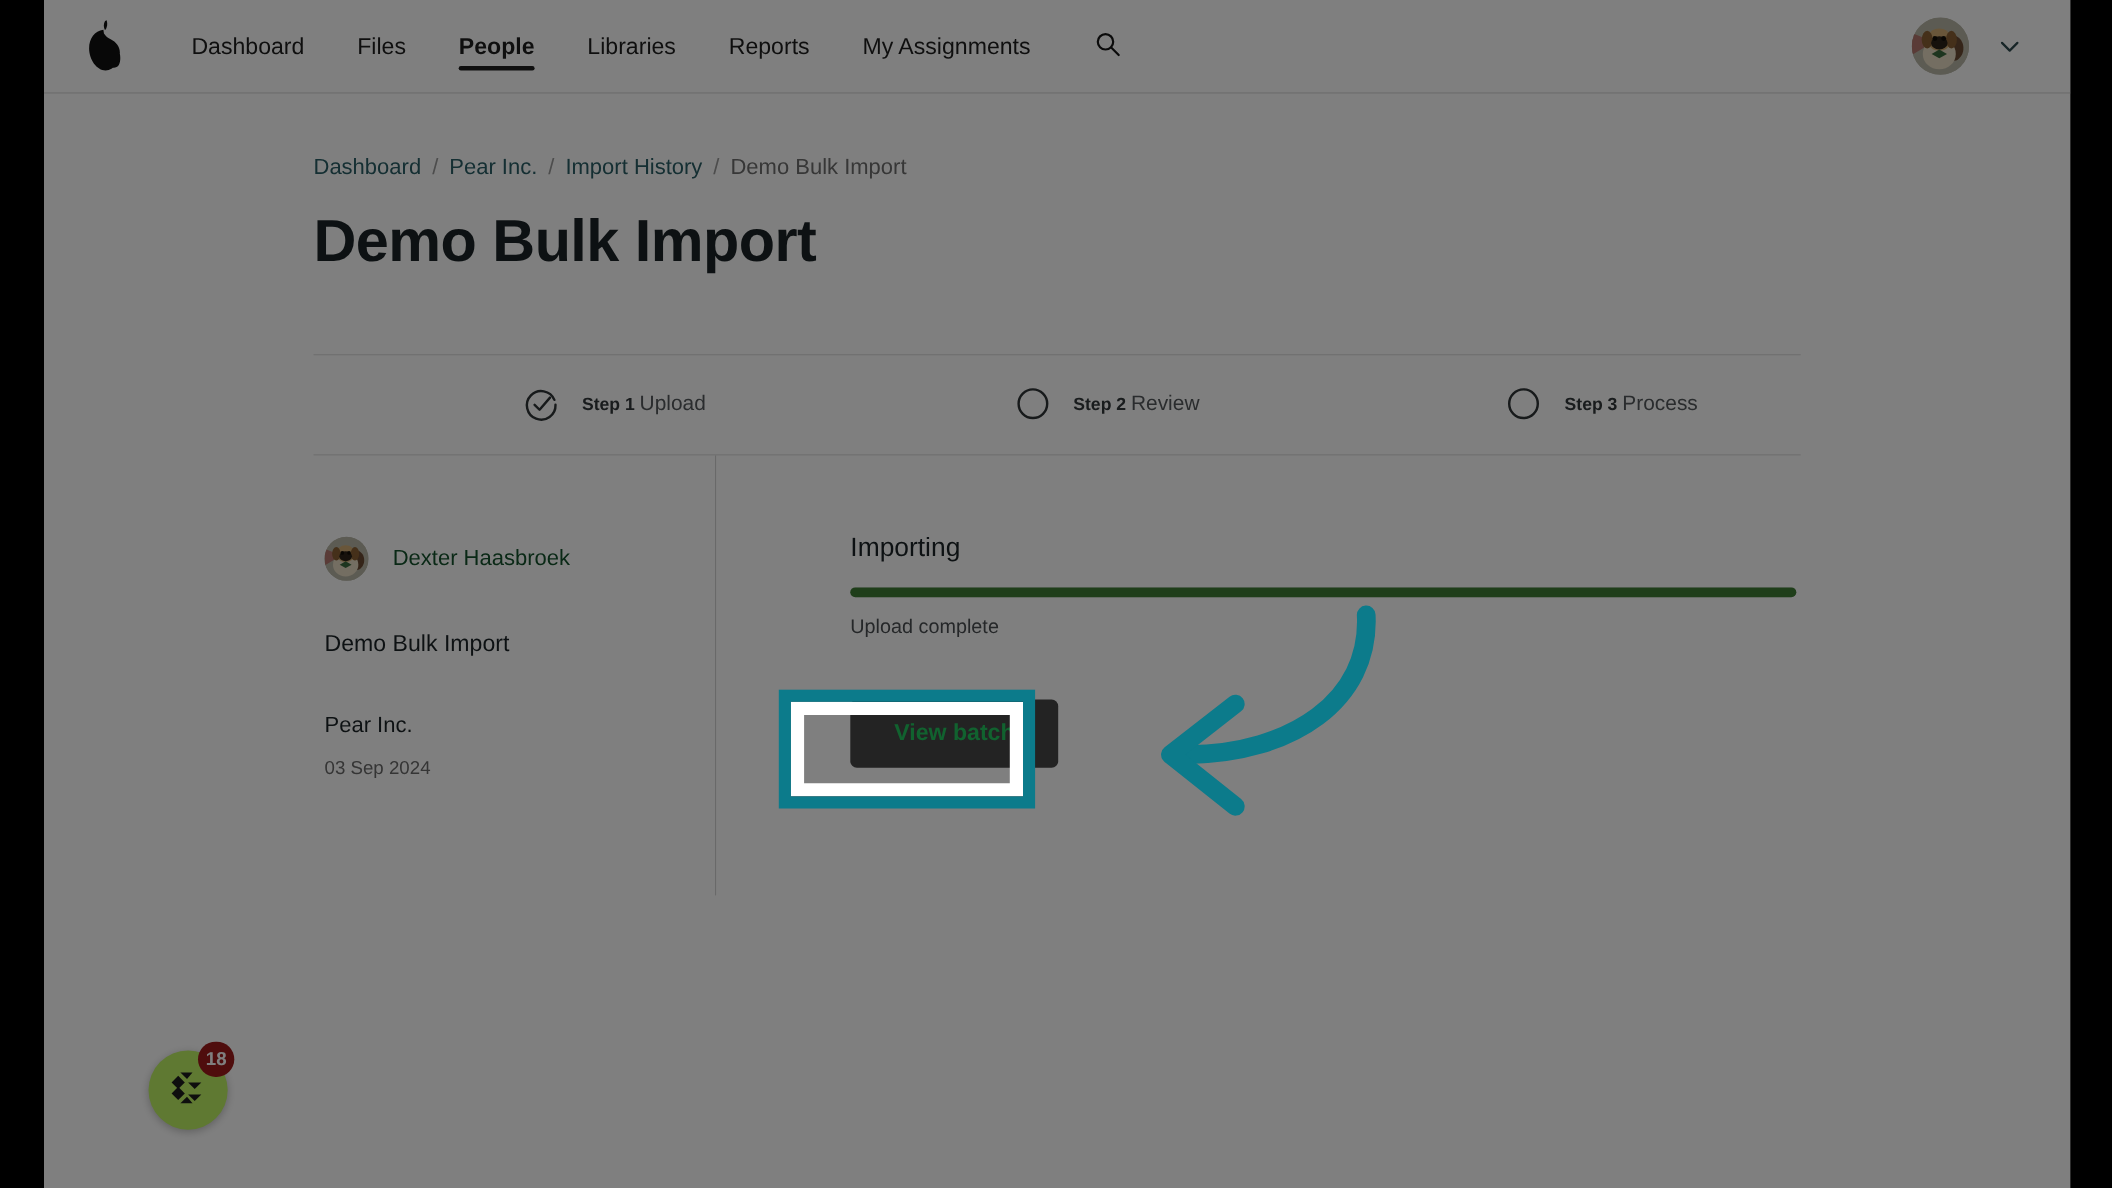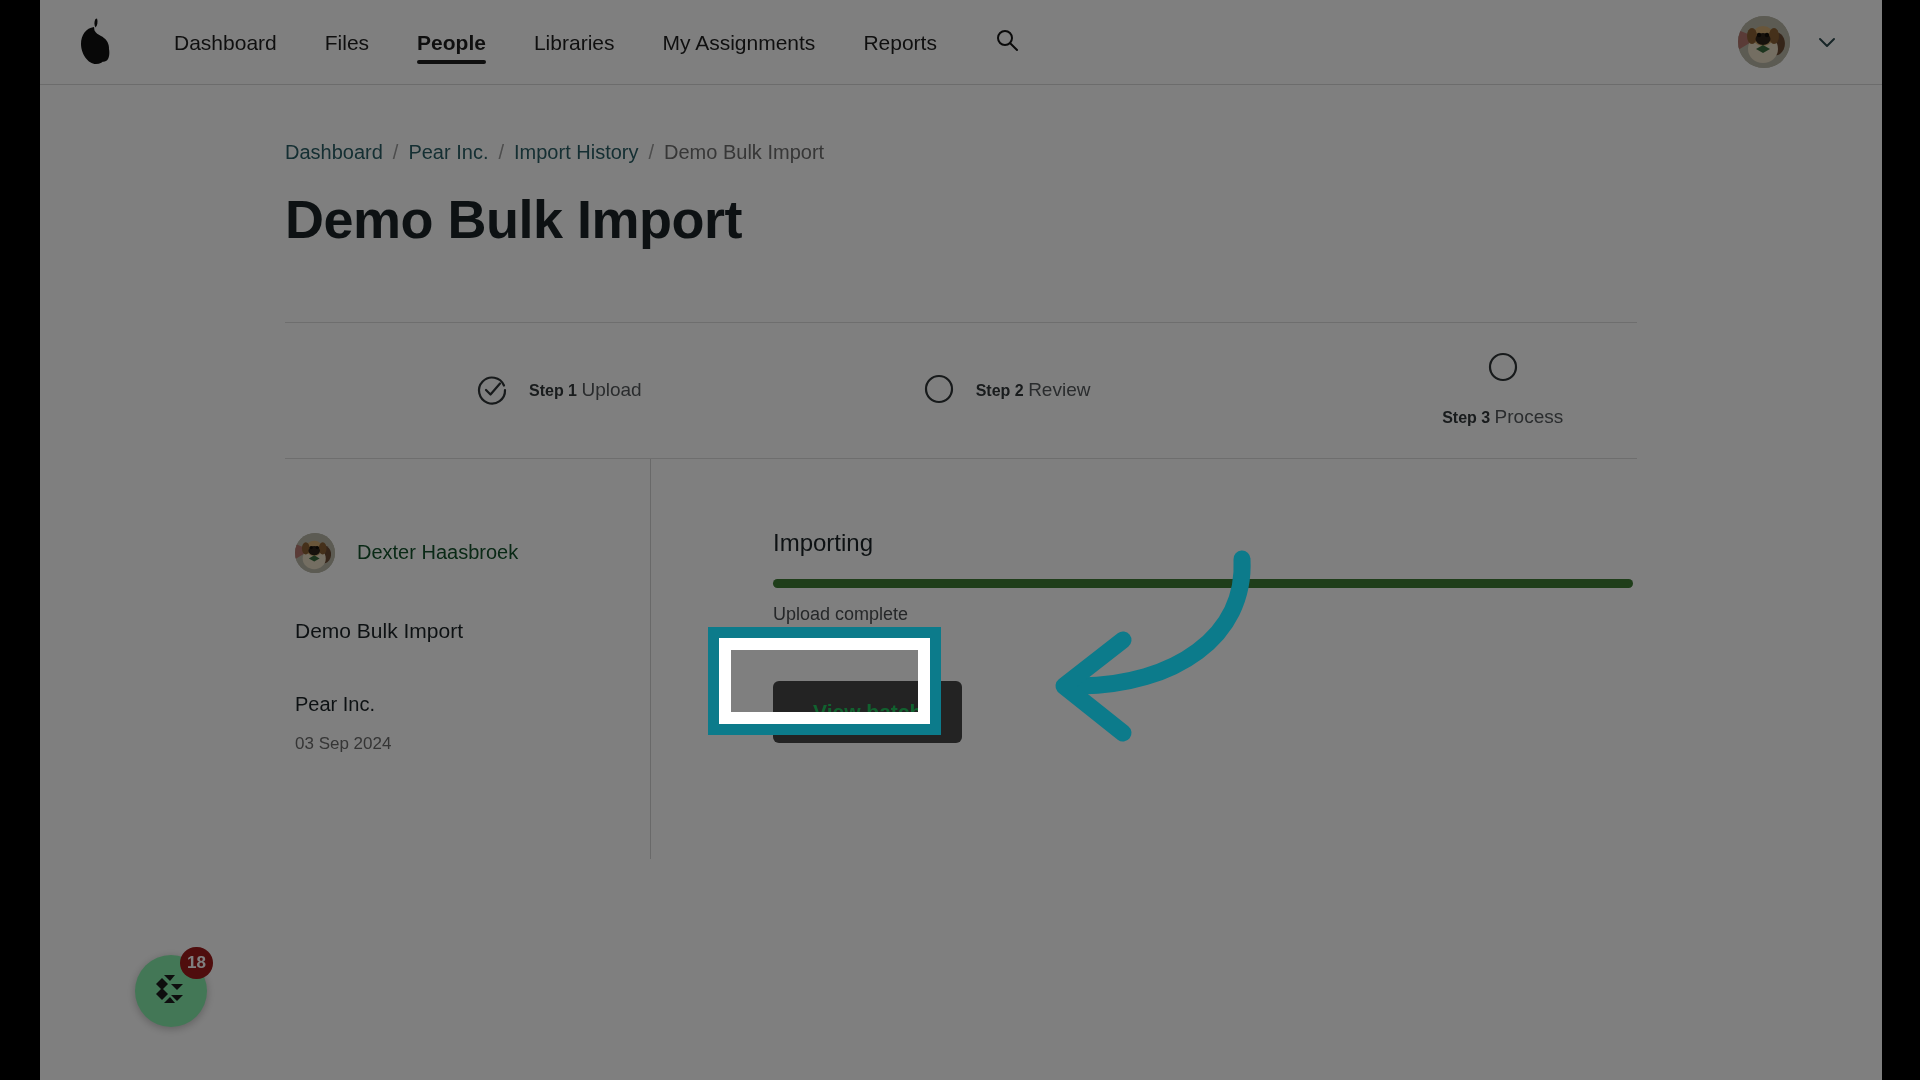--- a/index.html
+++ b/index.html
@@ -79,21 +79,21 @@
   .stepper {
     margin:72px 245px 0 245px;
     border-top:1px solid #dcdcdc; border-bottom:1px solid #dcdcdc;
     display:flex;
   }
   .step {
     flex:1; display:flex; align-items:center; gap:20px;
     padding:28px 0 28px 190px; position:relative;
   }
   .step:nth-child(2) { padding-left:178px; }
-  .step:nth-child(3) { padding-left:178px;flex-direction:column; }
+  .step:nth-child(3) { padding-left:178px; }
   .step-icon { width:34px; height:34px; flex:none; }
   .step-text .step-name { font-size:16px; font-weight:700; color:#33383b; line-height:1.25; }
   .step-text .step-sub  { font-size:19px; color:#55595c; line-height:1.3; }
 
   
   .cols { display:flex; margin:0 245px; }
   .leftcol { width:365px; padding:74px 0 0 10px; }
   .rightcol { flex:1; border-left:1px solid #d3d3d3; padding:70px 0 90px 122px; min-height:400px; }
 
   .owner { display:flex; align-items:center; gap:22px; }
@@ -125,21 +125,21 @@
     left:708px; top:627px; width:233px; height:108px;
     border:11px solid #0c7b8b;
     background:transparent;
     box-shadow: inset 0 0 0 12px #ffffff;
   }
   #arrow { left:960px; top:545px; }
 
   
   .fab {
     position:absolute; left:95px; top:955px; width:72px; height:72px;
-    border-radius:50%; background:#86efac;
+    border-radius:50%; background:#bef264;
     display:flex; align-items:center; justify-content:center;
     box-shadow:0 2px 8px rgba(0,0,0,0.25);
     z-index:30; cursor:pointer;
   }
   .fab-badge {
     position:absolute; right:-6px; top:-8px;
     min-width:32px; height:32px; border-radius:16px;
     background:#9e1b1b; color:#fff;
     font-size:17px; font-weight:600;
     display:flex; align-items:center; justify-content:center;
@@ -163,22 +163,22 @@
             <path d="M20.5 3 C19 5.5 19 9 20.5 11.5 C22.5 9.5 23 5.5 22 2.5 Z" fill="#111111"></path>
           </svg>
         </span>
       </div>
 
       <div class="navlinks">
         <div class="navitem"><span>Dashboard</span></div>
         <div class="navitem"><span>Files</span></div>
         <div class="navitem active"><span>People</span></div>
         <div class="navitem"><span>Libraries</span></div>
+        <div class="navitem"><span>Reports</span></div>
         <div class="navitem"><span>My Assignments</span></div>
-        <div class="navitem"><span>Reports</span></div>
       </div>
 
       <div class="searchbtn">
         <span>
           <svg width="26" height="26" viewBox="0 0 26 26">
             <circle cx="11" cy="11" r="7" fill="none" stroke="#161616" stroke-width="2"></circle>
             <line x1="16.2" y1="16.2" x2="23" y2="23" stroke="#161616" stroke-width="2" stroke-linecap="round"></line>
           </svg>
         </span>
       </div>

